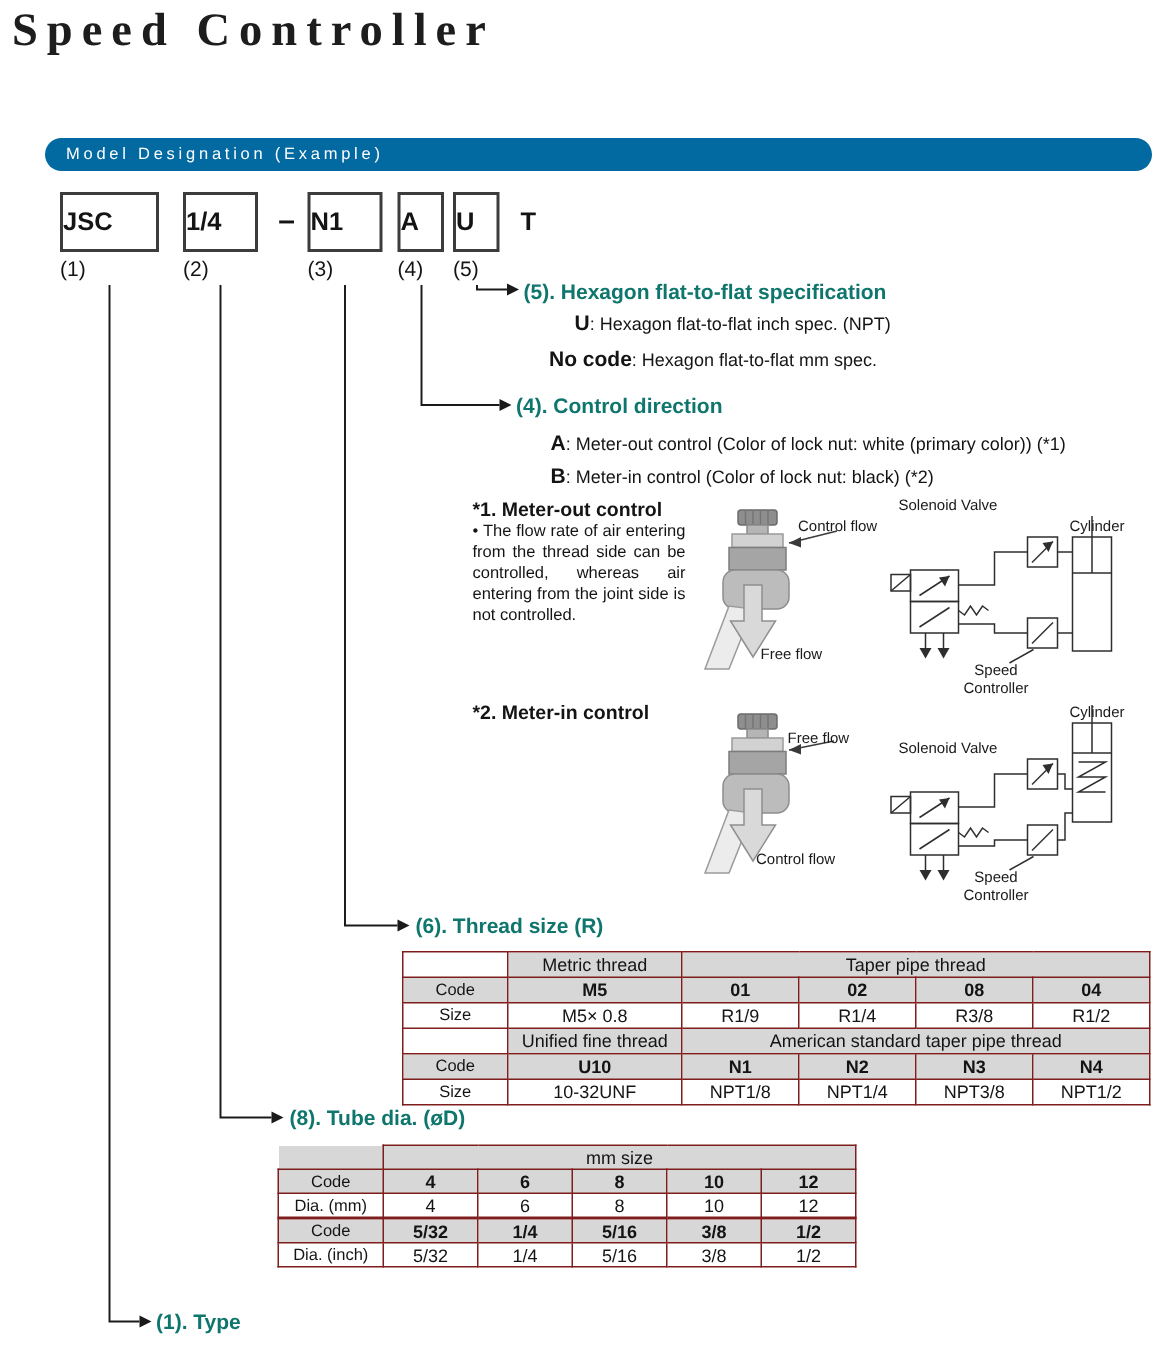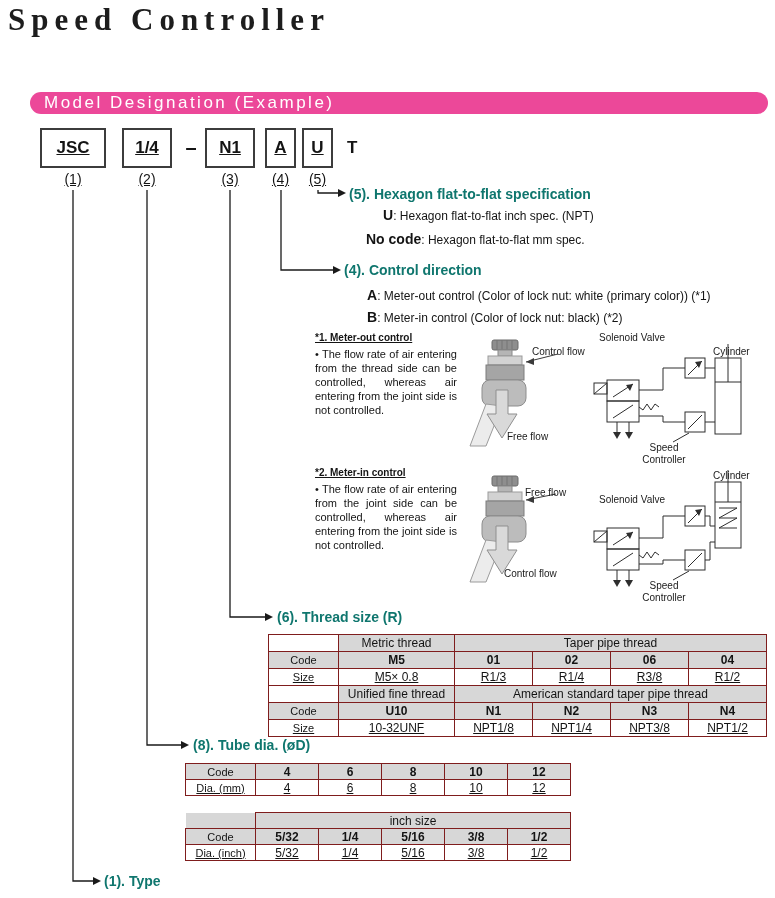--- a/index.html
+++ b/index.html
@@ -4,49 +4,49 @@
 <title>Speed Controller</title>
 <style>
   * { margin:0; padding:0; box-sizing:border-box; }
   html,body { background:#ffffff; }
   body { font-family:"Liberation Sans", sans-serif; color:#141414; }
   .page { position:relative; width:775px; height:898px; background:#fff; overflow:hidden; }
 
   .title { position:absolute; left:8px; top:2px; font-family:"Liberation Serif", serif;
            font-size:31px; font-weight:600; letter-spacing:6px; color:#1d1d1d; white-space:nowrap; }
 
-  .banner { position:absolute; left:30px; top:92px; width:738px; height:22px; background:#ec4899;
-            border-radius:11px; color:#fff; font-size:17px; letter-spacing:2.5px; line-height:22px;
+  .banner { position:absolute; left:30px; top:92px; width:738px; height:22px; background:#0369a1;
+            border-radius:11px; color:#fff; font-size:11px; letter-spacing:2.5px; line-height:22px;
             padding-left:14px; white-space:nowrap; }
 
-  .mseg { position:absolute; top:128px; text-align:center;text-decoration:underline; }
+  .mseg { position:absolute; top:128px; text-align:left; }
   .mbox { border:2px solid #3c3c3c; height:40px; line-height:36px; font-weight:bold; font-size:17px; background:#fff; }
   .mnum { font-size:14px; margin-top:3px; }
   .mdash { position:absolute; top:128px; height:40px; line-height:38px; font-weight:bold; font-size:20px; text-align:center; }
   .msuffix { position:absolute; top:128px; height:40px; line-height:40px; font-weight:bold; font-size:17px; }
 
   .connectors { position:absolute; left:0; top:0; pointer-events:none; }
 
   .sec-heading { position:absolute; font-weight:bold; font-size:14px; white-space:nowrap; color:#0f766e; }
   .code-line { position:absolute; font-size:12px; white-space:nowrap; }
   .code-line .code-b { font-size:14px; font-weight:bold; }
-  .note-title { position:absolute; font-size:10px; font-weight:bold; white-space:nowrap;text-decoration:underline; }
+  .note-title { position:absolute; font-size:13px; font-weight:bold; white-space:nowrap; }
   .note-body { position:absolute; font-size:11px; line-height:1.28; text-align:justify; }
 
   .diagram { position:absolute; }
   .dlabel { position:absolute; font-size:10px; white-space:nowrap; color:#1a1a1a; }
   .dlabel.center { text-align:center; white-space:normal; line-height:1.15; }
 
   table.gtable { position:absolute; border-collapse:collapse; table-layout:fixed; font-size:12px; }
   .gtable td { border:1px solid #7f1d1d; text-align:center; padding:0 2px; overflow:hidden; white-space:nowrap; }
   .t3 td { height:17px; }
   .t2 td { height:16px; }
   tr.ghead td, tr.gcode td { background:#d7d7d7; }
   tr.ghead td.blank { background:#fff; }
-  tr.gsize td { background:#fff;text-decoration:underline; }
+  tr.gsize td { background:#fff; }
   td.val { font-weight:bold; }
   td.noborder { border:none; background:#fff; }
   td.rowlabel { font-size:11px;text-align:center; }
 </style>
 </head>
 <body>
 
 <div class="page">
 
   <h1 class="title">Speed Controller</h1>
@@ -175,21 +175,20 @@
         <path d="M20,100 h8 l-4,7 z"></path>
         <path d="M32,100 h8 l-4,7 z"></path>
       </g>
     </svg>
     <div class="dlabel" style="left:6px;top:0">Solenoid Valve</div>
     <div class="dlabel" style="left:120px;top:14px">Cylinder</div>
     <div class="dlabel center" style="left:42px;top:110px;width:58px">Speed Controller</div>
   </div>
 
   <div class="note-title" style="left:315px;top:467px">*2. Meter-in control</div>
-  <div class="note-body" style="left:315px;top:482px;width:142px">• The flow rate of air entering from the joint side can be controlled, whereas air entering from the joint side is not controlled.</div>
 
   <div class="diagram" style="left:438px;top:472px;width:158px;height:122px">
     <svg width="130" height="118" viewBox="0 0 130 118" style="position:absolute;left:8px;top:2px" aria-hidden="true">
       <g>
         <rect x="46" y="2" width="26" height="10" rx="2" fill="#8e8e8e" stroke="#6b6b6b"></rect>
         <line x1="51" y1="2" x2="51" y2="12" stroke="#747474"></line>
         <line x1="56" y1="2" x2="56" y2="12" stroke="#747474"></line>
         <line x1="61" y1="2" x2="61" y2="12" stroke="#747474"></line>
         <line x1="66" y1="2" x2="66" y2="12" stroke="#747474"></line>
         <rect x="52" y="12" width="14" height="6" fill="#b5b5b5" stroke="#8a8a8a"></rect>
@@ -266,27 +265,27 @@
         <tr class="ghead">
       <td class="blank"></td>
       <td>Metric thread</td>
       <td colspan="4">Taper pipe thread</td>
     </tr>
     <tr class="gcode">
       <td class="rowlabel">Code</td>
       <td class="val">M5</td>
       <td class="val">01</td>
       <td class="val">02</td>
-      <td class="val">06</td>
+      <td class="val">08</td>
       <td class="val">04</td>
     </tr>
     <tr class="gsize">
       <td class="rowlabel">Size</td>
       <td>M5× 0.8</td>
-      <td>R1/3</td>
+      <td>R1/9</td>
       <td>R1/4</td>
       <td>R3/8</td>
       <td>R1/2</td>
     </tr>
     <tr class="ghead">
       <td class="blank"></td>
       <td>Unified fine thread</td>
       <td colspan="4">American standard taper pipe thread</td>
     </tr>
     <tr class="gcode">
@@ -312,20 +311,24 @@
   <table class="gtable t2" style="left:185px;top:763px;width:385px">
     <colgroup>
         <col style="width:70px">
         <col style="width:63px">
         <col style="width:63px">
         <col style="width:63px">
         <col style="width:63px">
         <col style="width:63px">
       </colgroup>
     <tbody>
+        <tr class="ghead">
+      <td class="noborder"></td>
+      <td colspan="5">mm size</td>
+    </tr>
     <tr class="gcode">
       <td class="rowlabel">Code</td>
       <td class="val">4</td>
       <td class="val">6</td>
       <td class="val">8</td>
       <td class="val">10</td>
       <td class="val">12</td>
     </tr>
     <tr class="gsize">
       <td class="rowlabel">Dia. (mm)</td>
@@ -340,24 +343,20 @@
   <table class="gtable t2" style="left:185px;top:812px;width:385px">
     <colgroup>
         <col style="width:70px">
         <col style="width:63px">
         <col style="width:63px">
         <col style="width:63px">
         <col style="width:63px">
         <col style="width:63px">
       </colgroup>
     <tbody>
-        <tr class="ghead">
-      <td class="noborder"></td>
-      <td colspan="5">inch size</td>
-    </tr>
     <tr class="gcode">
       <td class="rowlabel">Code</td>
       <td class="val">5/32</td>
       <td class="val">1/4</td>
       <td class="val">5/16</td>
       <td class="val">3/8</td>
       <td class="val">1/2</td>
     </tr>
     <tr class="gsize">
       <td class="rowlabel">Dia. (inch)</td>

